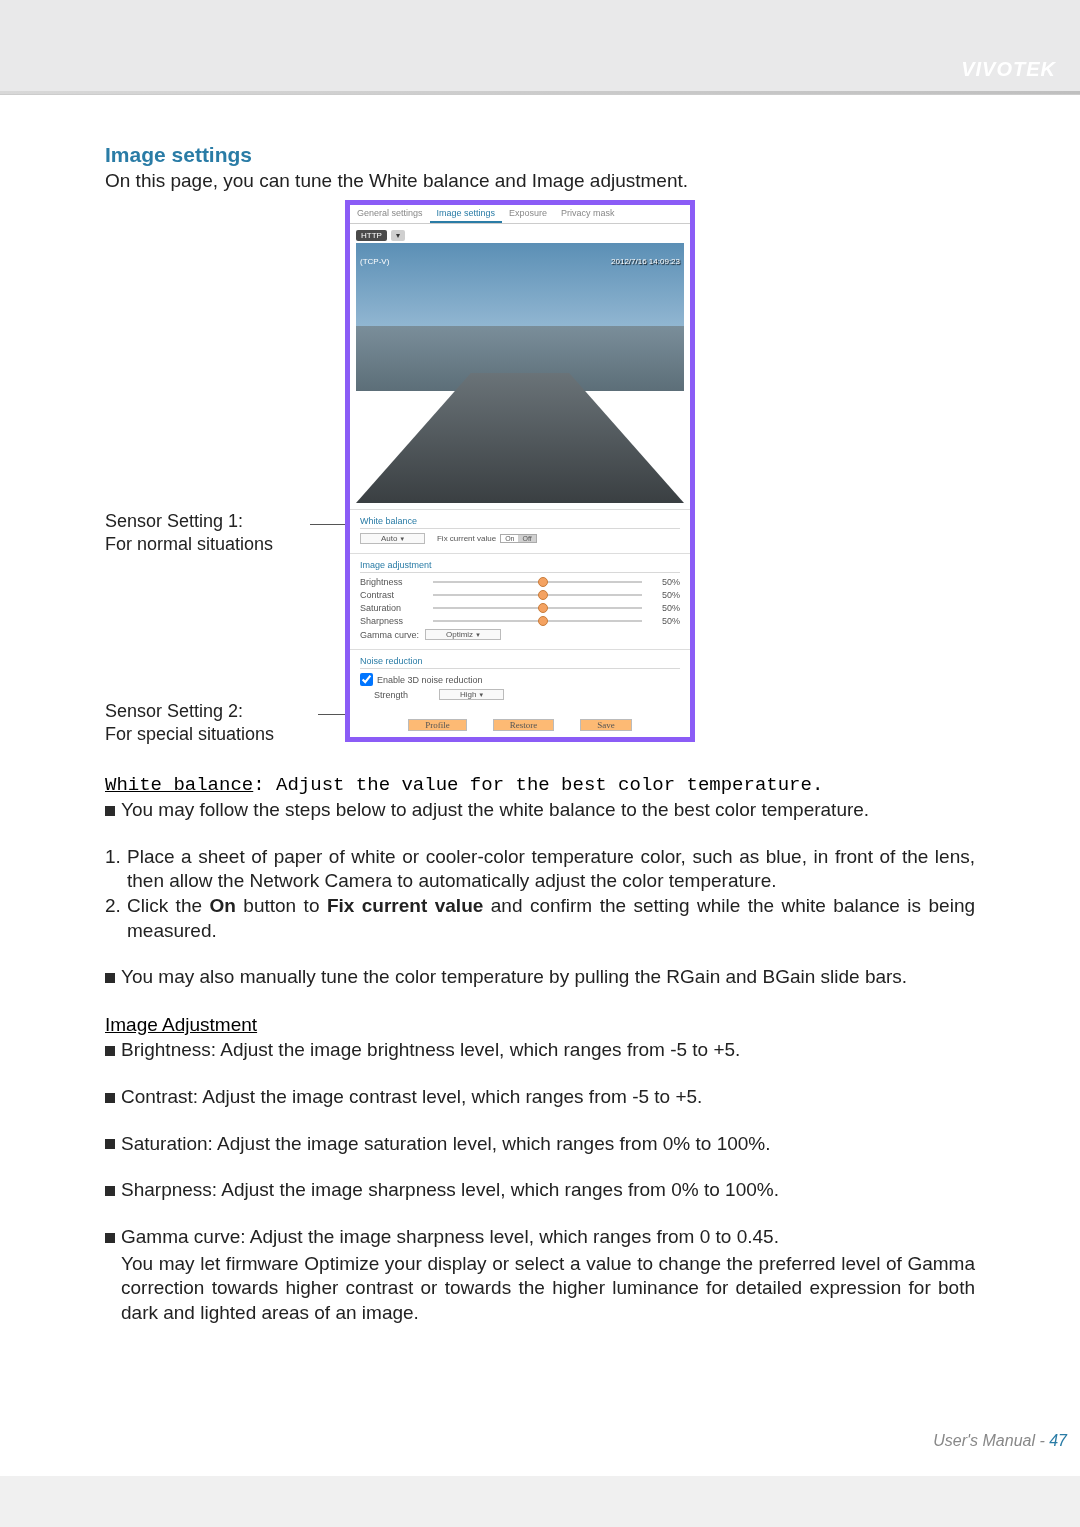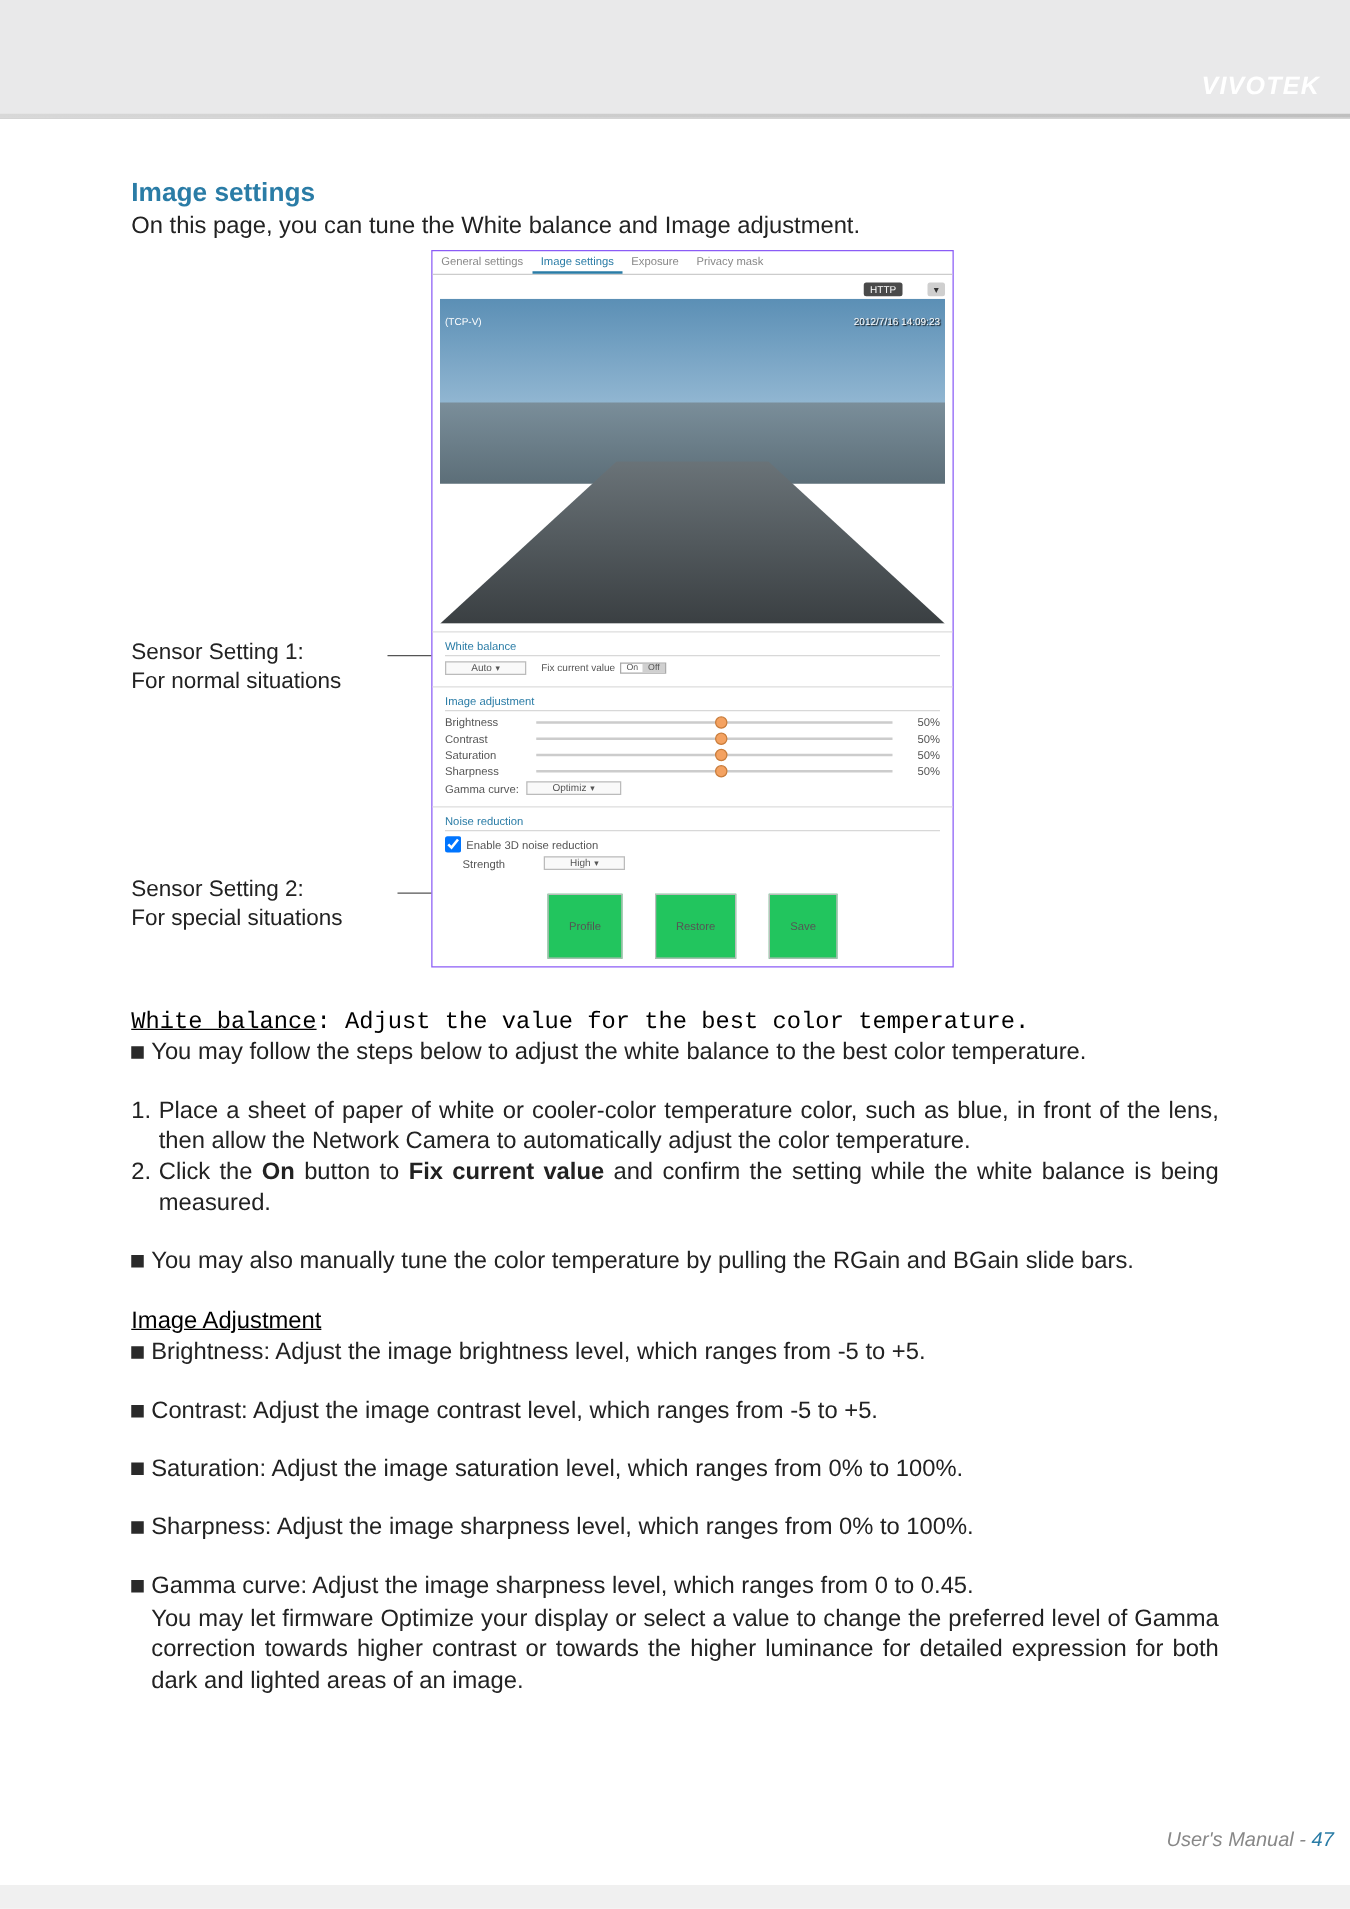--- a/index.html
+++ b/index.html
@@ -8,26 +8,26 @@
   .header-band { height: 95px; background: #e9e9ea; position: relative; border-bottom: 1px solid #ccc; }
   .brand { position: absolute; right: 24px; top: 58px; color: #fff; font-weight: bold; font-style: italic; font-size: 20px; letter-spacing: 1px; }
   .header-band::after { content: ""; position: absolute; bottom: 0; left: 0; right: 0; height: 3px; background: linear-gradient(to right, #d8d8d8, #bfbfbf); }
   .content { padding: 48px 105px 30px 105px; }
   .section-title { color: #2a7ca6; font-weight: bold; font-size: 21px; margin-bottom: 3px; }
   .intro-text { font-size: 19px; color: #222; margin-bottom: 8px; }
   .figure-row { display: flex; align-items: flex-start; margin-top: 6px; }
   .annotation-col { width: 240px; position: relative; height: 540px; }
   .annotation { position: absolute; font-size: 18px; color: #222; line-height: 1.3; }
   .annotation-line { position: absolute; height: 1px; background: #555; }
-  .screenshot { width: 418px; border: 1px solid #8b5cf6; background: #fff; font-size: 10px; }
+  .screenshot { width: 350px; border: 5px solid #8b5cf6; background: #fff; font-size: 10px; }
   .tabs { display: flex; border-bottom: 1px solid #ccc; }
   .tab { padding: 3px 7px; color: #888; font-size: 9px; }
   .tab.active { color: #2a7ca6; border-bottom: 2px solid #2a7ca6; }
   .video-area { position: relative; margin: 6px; }
-  .live-badges { display: flex; gap: 20px; margin-bottom: 2px; justify-content: flex-end; }
+  .live-badges { display: flex; gap: 4px; margin-bottom: 2px; }
   .badge { background: #4a4a4a; color: #fff; font-size: 8px; padding: 1px 5px; border-radius: 2px; }
   .badge.light { background: #cfcfcf; color: #333; }
   .preview-img { width: 100%; height: 260px; position: relative; overflow: hidden; }
   .sky { position: absolute; top: 0; left: 0; right: 0; height: 45%; background: linear-gradient(to bottom, #5b8fb5, #a7c6dd); }
   .buildings { position: absolute; top: 32%; left: 0; right: 0; height: 25%; background: linear-gradient(to bottom, #7a8e9a, #5c6e78); }
   .road { position: absolute; bottom: 0; left: 0; right: 0; height: 50%; background: linear-gradient(to top, #3a3f42, #6a7378); clip-path: polygon(35% 0, 65% 0, 100% 100%, 0 100%); }
   .timestamp { position: absolute; right: 4px; top: 14px; color: #fff; font-size: 8px; text-shadow: 1px 1px 1px #000; margin-left: 16px; }
   .tcp-label { position: absolute; left: 4px; top: 14px; color: #fff; font-size: 8px; }
   .settings-panel { padding: 6px 10px; border-top: 1px solid #ddd; }
   .group-label { color: #2a7ca6; font-size: 9px; border-bottom: 1px solid #d8d8d8; padding-bottom: 2px; margin-bottom: 4px; }
@@ -37,21 +37,21 @@
   .dropdown::after { content: "▾"; font-size: 7px; color: #555; }
   .fix-label { margin-left: 12px; font-size: 8px; }
   .onoff { display: inline-flex; margin-left: 4px; border: 1px solid #aaa; font-size: 7px; }
   .onoff span { padding: 0 4px; }
   .onoff .off { background: #d0d0d0; }
   .slider { flex: 1; height: 2px; background: #ccc; position: relative; margin: 0 8px; }
   .slider .thumb { position: absolute; top: -4px; width: 10px; height: 10px; border-radius: 50%; background: #f4a261; border: 1px solid #c97c3a; }
   .percent { width: 30px; text-align: right; }
   .chk { margin-right: 4px; }
   .btn-row { display: flex; justify-content: center; gap: 26px; margin: 10px 0 6px; }
-  .btn { border: 1px solid #bbb; padding: 20px 16px; font-size: 9px; color: #555; background: #22c55e; }
+  .btn { border: 1px solid #bbb; padding: 0 16px; font-size: 9px; color: #555; background: #fdba74; font-family: Liberation Serif, serif; }
   .wb-heading { font-size: 19px; margin-top: 32px; font-family: Liberation Mono, monospace; }
   .wb-heading .ul { text-decoration: underline; }
   .bullet-line, .num-line { font-size: 19px; color: #222; margin-top: 2px; line-height: 1.3; }
   .bullet { display: inline-block; width: 10px; height: 10px; background: #2a2a2a; margin-right: 6px; vertical-align: middle; }
   .ol-list { margin: 22px 0 0 0; font-size: 19px; color: #222; }
   .ol-list .item { display: flex; line-height: 1.3; text-align: justify; }
   .ol-list .num { width: 22px; flex-shrink: 0; }
   .ol-list .txt { flex: 1; }
   .ia-heading { font-size: 19px; text-decoration: underline; margin-top: 24px; }
   .spacer { height: 20px; }

